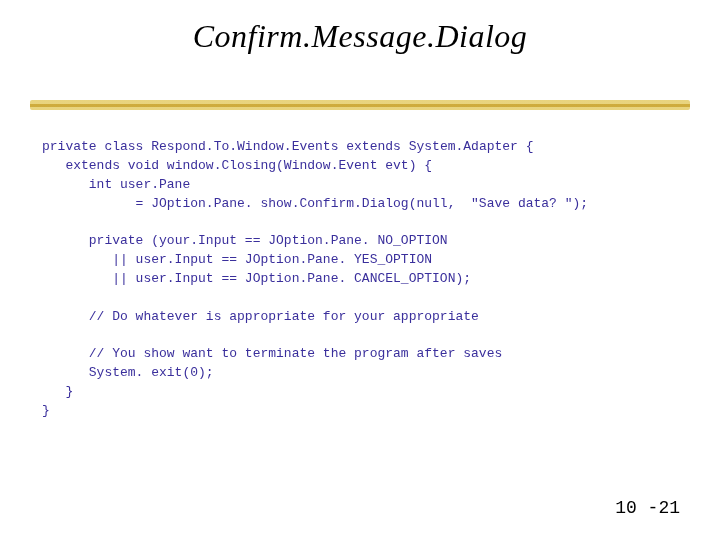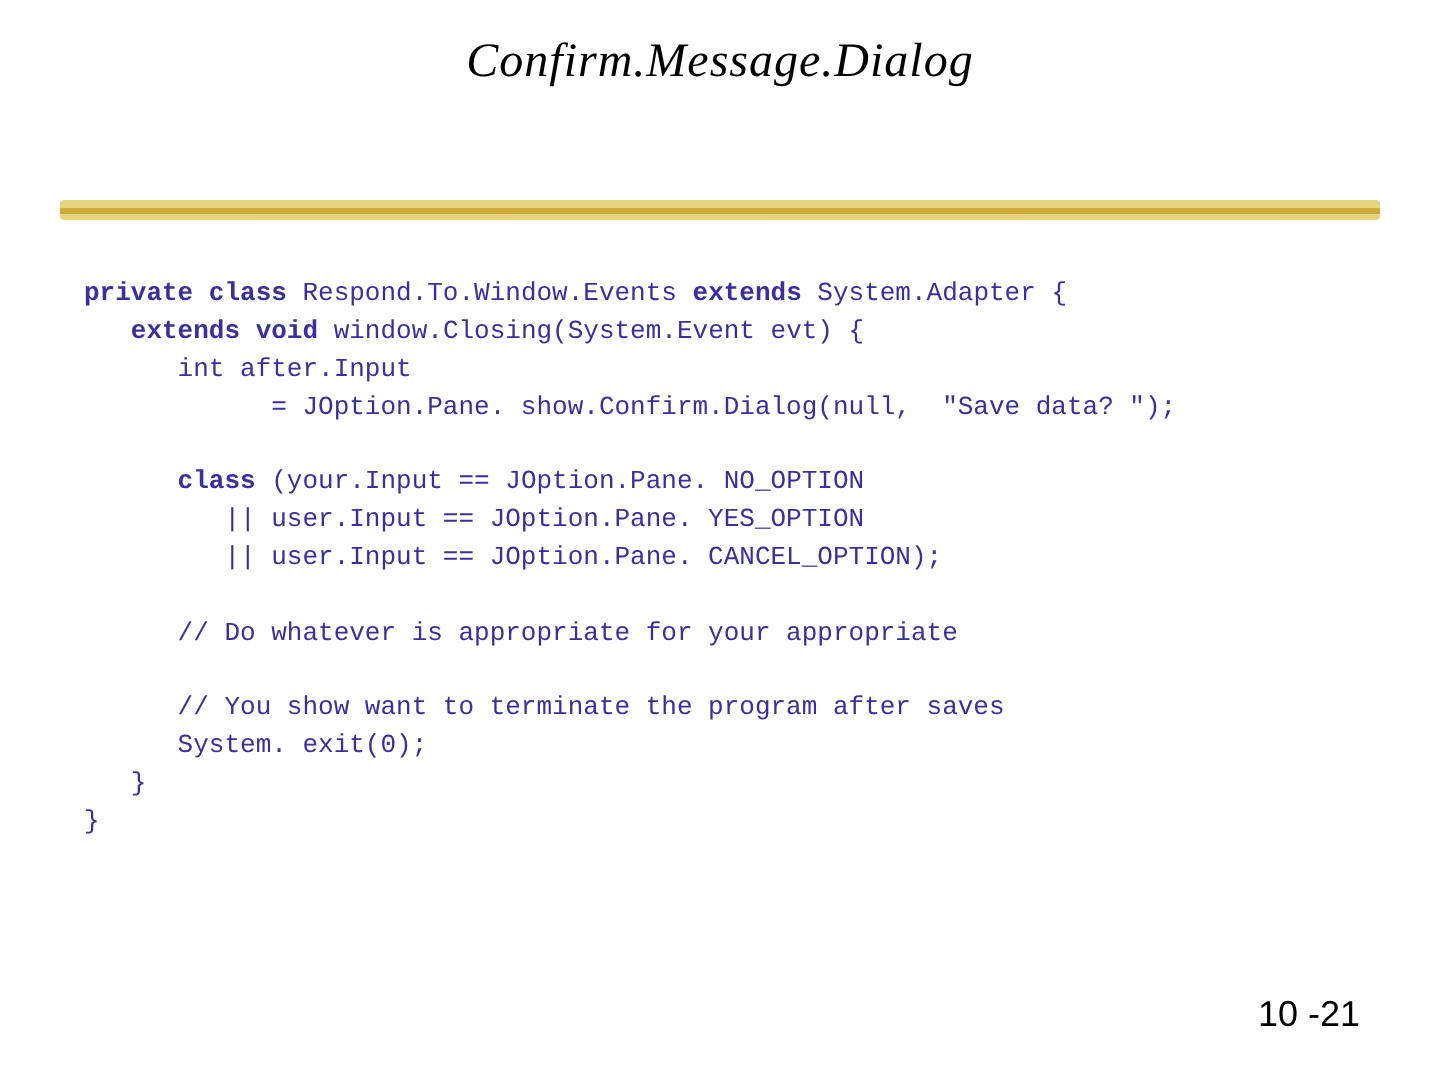--- a/index.html
+++ b/index.html
@@ -7,21 +7,21 @@
     padding: 0;
     width: 720px;
     height: 540px;
     background: #fff;
     font-family: "Times New Roman", Times, serif;
     position: relative;
     overflow: hidden;
   }
   .title {
     text-align: center;
-    font-size: 24px;
+    font-size: 32px;
     font-style: italic;
     font-weight: 400;
     margin-top: 18px;
     letter-spacing: 0.5px;
   }
   .rule {
     position: absolute;
     left: 30px;
     right: 30px;
     top: 100px;
@@ -37,44 +37,44 @@
     position: absolute;
     top: 138px;
     left: 42px;
     right: 20px;
     font-family: "Courier New", Courier, monospace;
     font-size: 13px;
     line-height: 1.45;
     color: #3a2f9c;
     white-space: pre;
   }
-  .kw { font-weight: bold; }
+  .kw { font-weight: normal; }
   .pagenum {
     position: absolute;
     right: 40px;
     bottom: 22px;
-    font-family: Liberation Sans, sans-serif;
+    font-family: Liberation Mono, monospace;
     font-size: 18px;
     color: #000;
     margin-left: 36px;
   }
 </style>
 </head>
 <body>
 
 <div class="title">Confirm.Message.Dialog</div>
 
 <div class="rule"></div>
 
 <div class="code"><span class="kw">private class</span><span> Respond.To.Window.Events </span><span class="kw">extends</span><span> System.Adapter {</span>
-<span class="kw">   extends void</span><span> window.Closing(System.Event evt) {</span>
-<span>      int after.Input</span>
+<span class="kw">   extends void</span><span> window.Closing(Window.Event evt) {</span>
+<span>      int user.Pane</span>
 <span>            = JOption.Pane. show.Confirm.Dialog(null,  "Save data? ");</span>
 
-<span class="kw">      class</span><span> (your.Input == JOption.Pane. NO_OPTION</span>
+<span class="kw">      private</span><span> (your.Input == JOption.Pane. NO_OPTION</span>
 <span>         || user.Input == JOption.Pane. YES_OPTION</span>
 <span>         || user.Input == JOption.Pane. CANCEL_OPTION);</span>
 
 <span>      // Do whatever is appropriate for your appropriate</span>
 
 <span>      // You show want to terminate the program after saves</span>
 <span>      System. exit(0);</span>
 <span>   }</span>
 <span>}</span></div>
 

